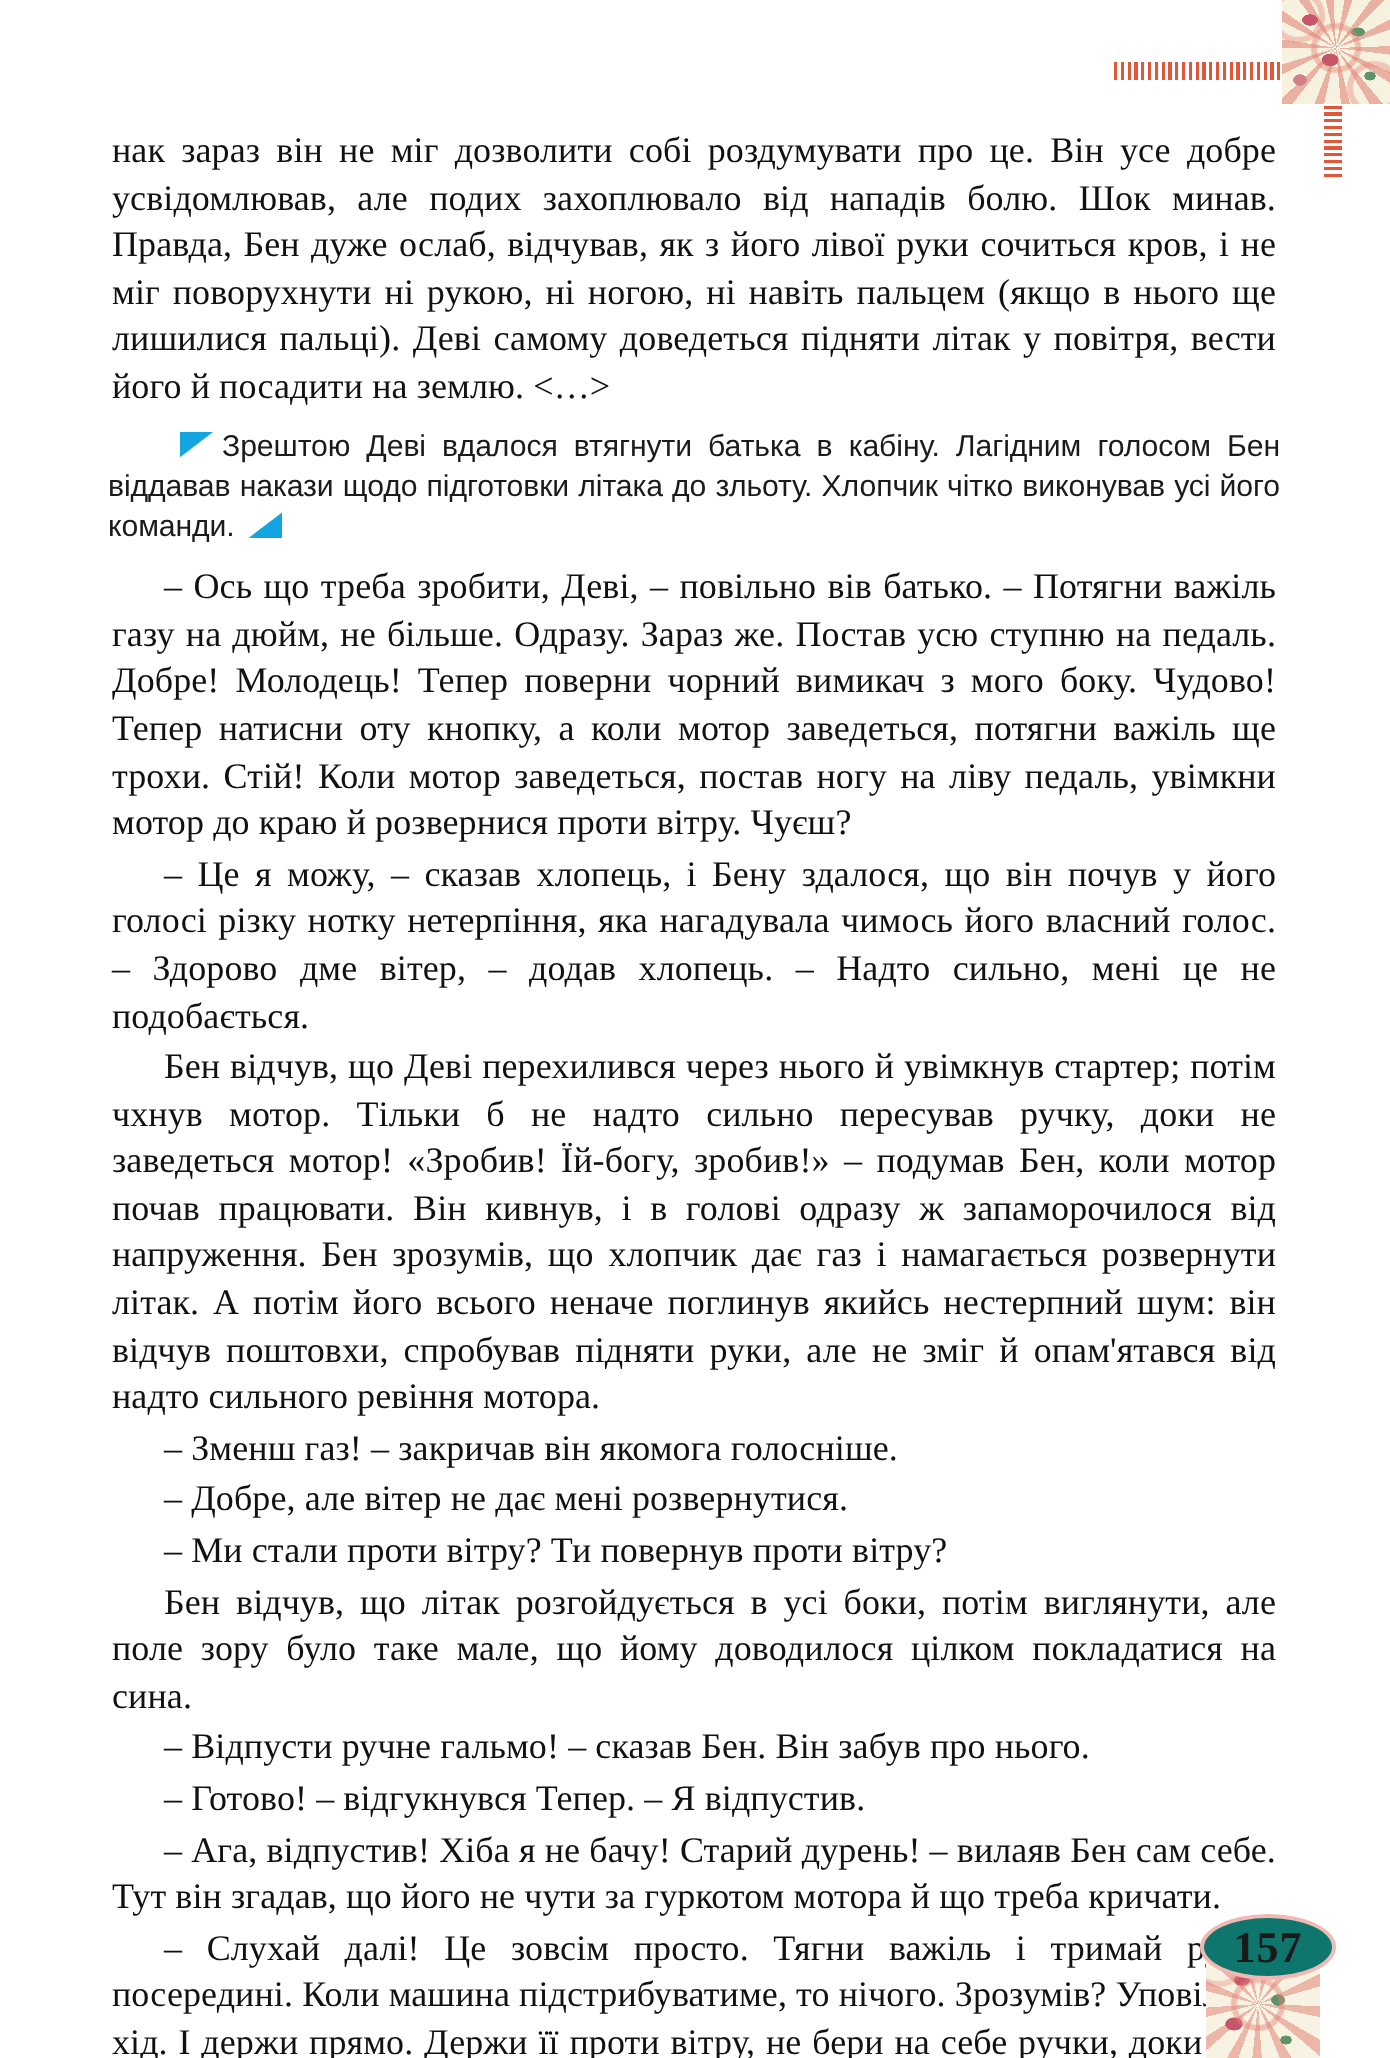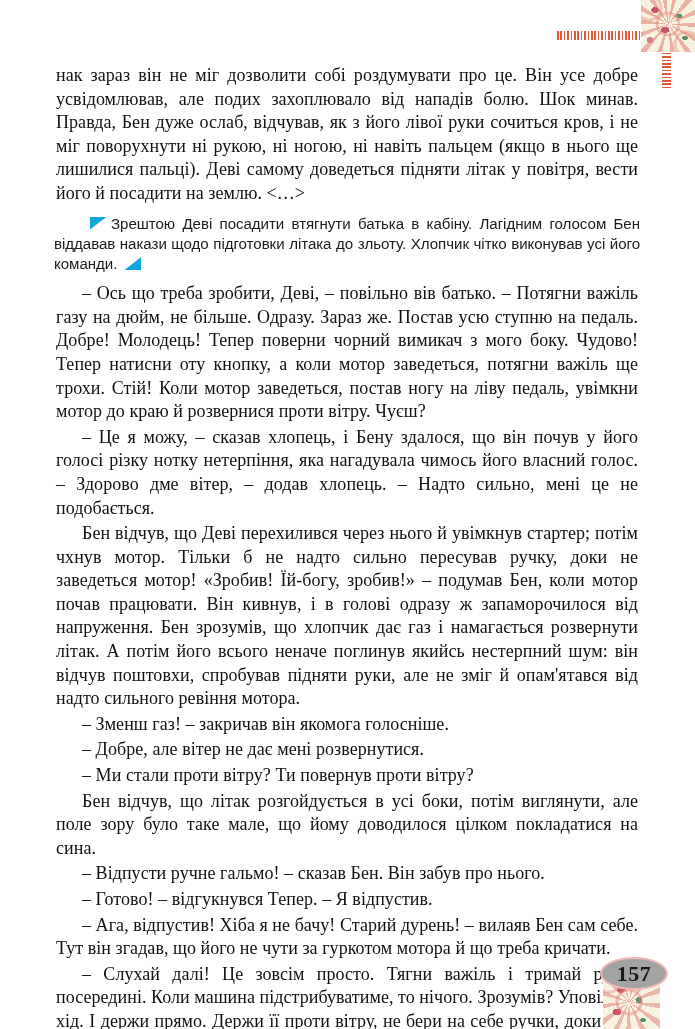--- a/index.html
+++ b/index.html
@@ -145,21 +145,21 @@
       radial-gradient(circle at 6px 6px, transparent 0 12px, rgba(226,130,116,0.35) 13px 15px, transparent 16px);
   }
   #page-number-badge {
     position: absolute;
     left: 600px;
     top: 957px;
     width: 64px;
     height: 29px;
     border: 2px solid #f0b9b4;
     border-radius: 50%;
-    background: #a3a3a3;
+    background: #0f766e;
     display: flex;
     align-items: center;
     justify-content: center;
   }
   #page-number-badge span {
     font-family: "Liberation Serif", "DejaVu Serif", serif;
     font-weight: bold;
     font-size: 22px;
     color: #1a1a1a;
     letter-spacing: 0.5px;
@@ -172,21 +172,21 @@
 <div id="top-vstripe"></div>
 <div id="top-ornament">
   <div class="vine"></div>
 </div>
 
 <div id="article">
 
   <p class="para no-indent">нак зараз він не міг дозволити собі роздумувати про це. Він усе добре усвідомлював, але подих захоплювало від нападів болю. Шок минав. Правда, Бен дуже ослаб, відчував, як з його лівої руки сочиться кров, і не міг поворухнути ні рукою, ні ногою, ні навіть пальцем (якщо в нього ще лишилися пальці). Деві самому доведеться підняти літак у повітря, вести його й посадити на землю. &lt;…&gt;</p>
 
   <div id="insert-block">
-    <span class="tri tri-open"></span><span>Зрештою Деві посадити втягнути батька в кабіну. Лагідним голосом Бен віддавав накази щодо підготовки літака до зльоту. Хлопчик чітко виконував усі його команди.</span><span class="tri tri-close"></span>
+    <span class="tri tri-open"></span><span>Зрештою Деві вдалося втягнути батька в кабіну. Лагідним голосом Бен віддавав накази щодо підготовки літака до зльоту. Хлопчик чітко виконував усі його команди.</span><span class="tri tri-close"></span>
   </div>
 
   <p class="para">– Ось що треба зробити, Деві, – повільно вів батько. – Потягни важіль газу на дюйм, не більше. Одразу. Зараз же. Постав усю ступню на педаль. Добре! Молодець! Тепер поверни чорний вимикач з мого боку. Чудово! Тепер натисни оту кнопку, а коли мотор заведеться, потягни важіль ще трохи. Стій! Коли мотор заведеться, постав ногу на ліву педаль, увімкни мотор до краю й розвернися проти вітру. Чуєш?</p>
   <p class="para">– Це я можу, – сказав хлопець, і Бену здалося, що він почув у його голосі різку нотку нетерпіння, яка нагадувала чимось його власний голос. – Здорово дме вітер, – додав хлопець. – Надто сильно, мені це не подобається.</p>
   <p class="para">Бен відчув, що Деві перехилився через нього й увімкнув стартер; потім чхнув мотор. Тільки б не надто сильно пересував ручку, доки не заведеться мотор! «Зробив! Їй-богу, зробив!» – подумав Бен, коли мотор почав працювати. Він кивнув, і в голові одразу ж запаморочилося від напруження. Бен зрозумів, що хлопчик дає газ і намагається розвернути літак. А потім його всього неначе поглинув якийсь нестерпний шум: він відчув поштовхи, спробував підняти руки, але не зміг й опам'ятався від надто сильного ревіння мотора.</p>
   <p class="para">– Зменш газ! – закричав він якомога голосніше.</p>
   <p class="para">– Добре, але вітер не дає мені розвернутися.</p>
   <p class="para">– Ми стали проти вітру? Ти повернув проти вітру?</p>
   <p class="para">Бен відчув, що літак розгойдується в усі боки, потім виглянути, але поле зору було таке мале, що йому доводилося цілком покладатися на сина.</p>
   <p class="para">– Відпусти ручне гальмо! – сказав Бен. Він забув про нього.</p>

